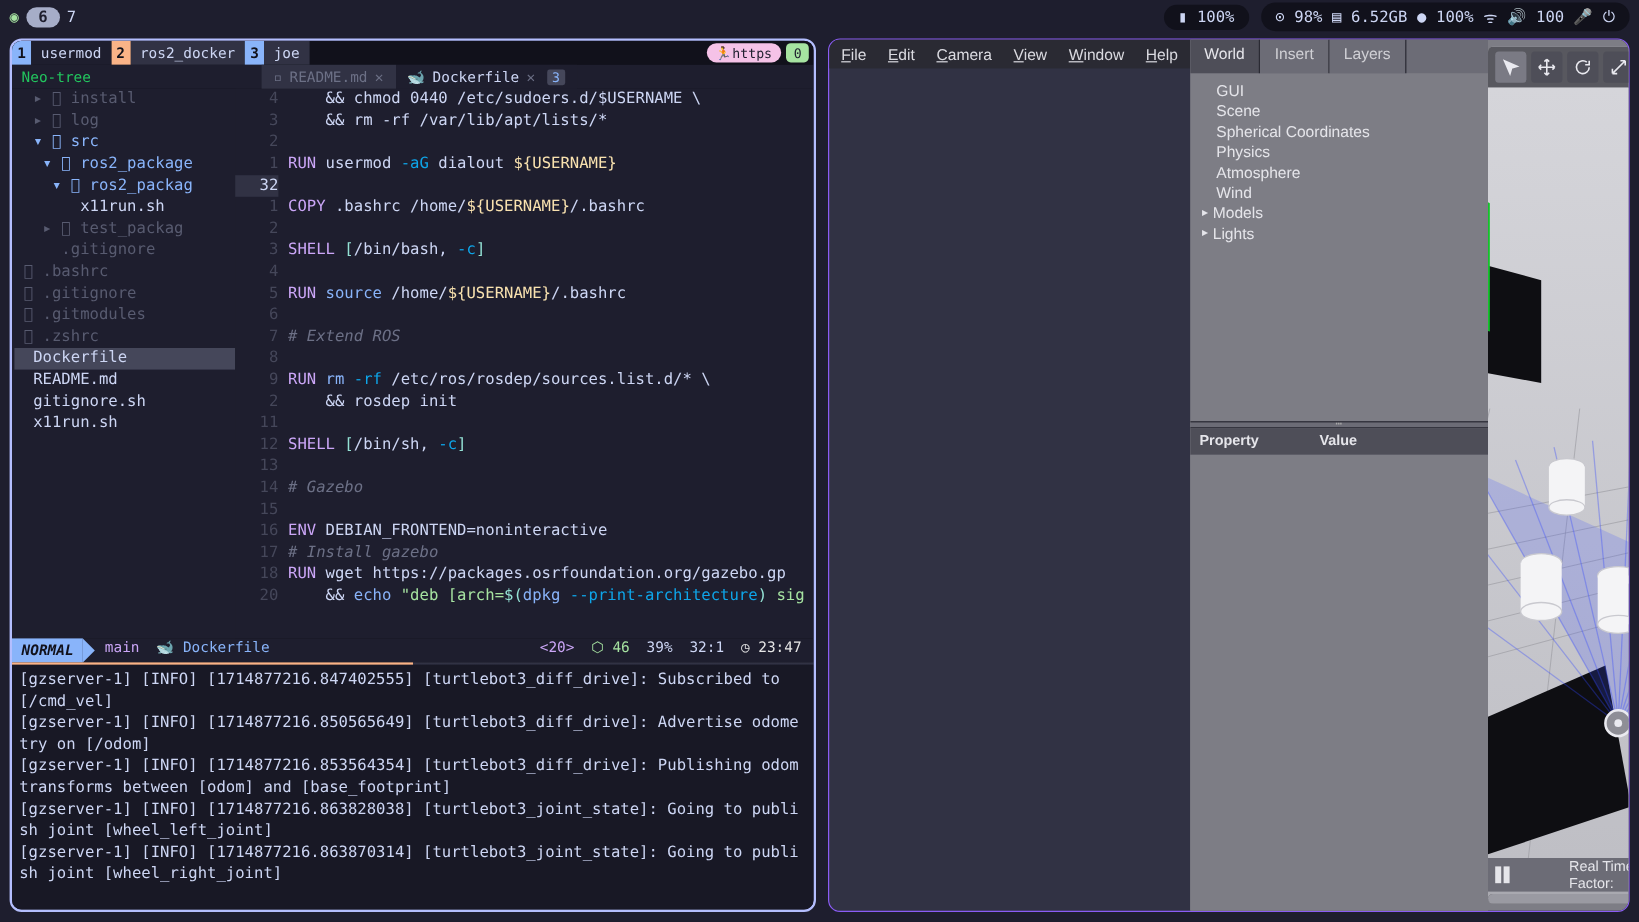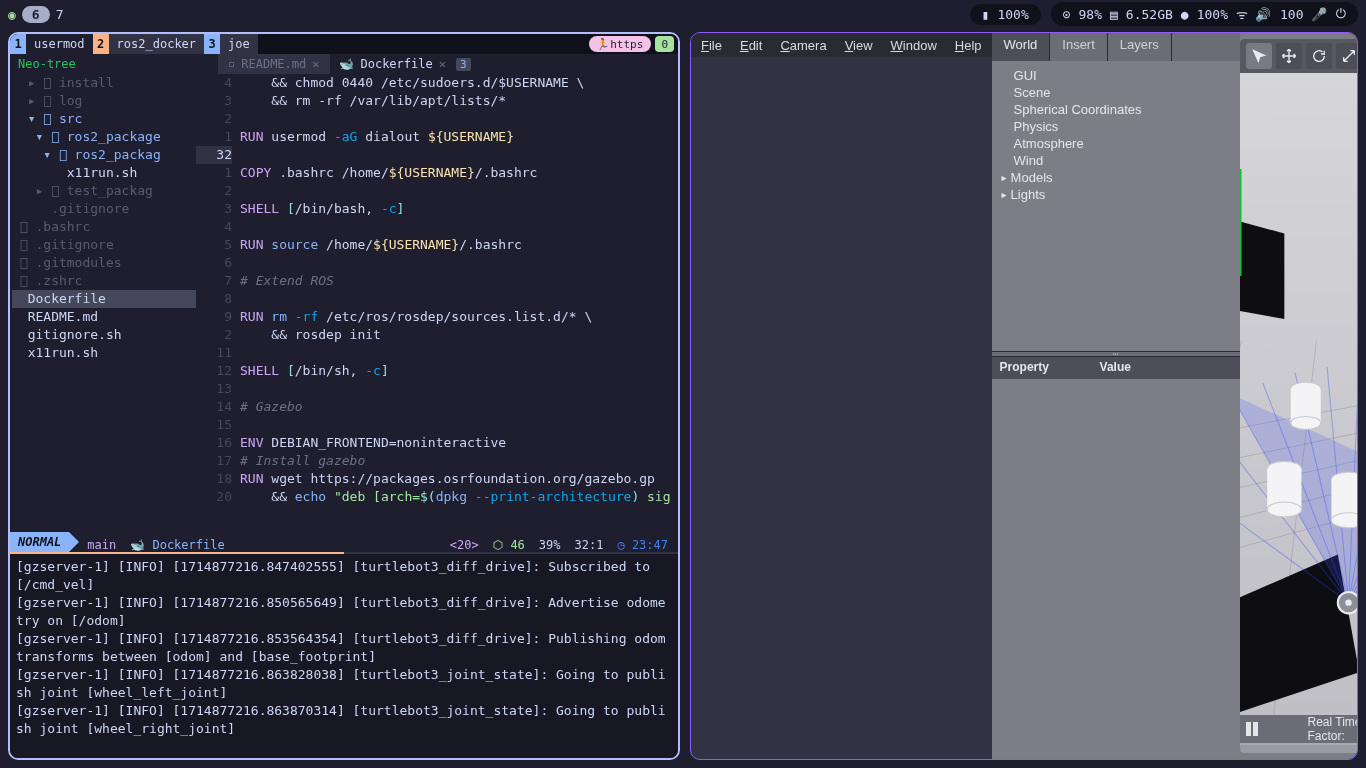--- a/index.html
+++ b/index.html
@@ -48,28 +48,28 @@
 .ft-row.file{color:#cdd6f4}
 .ft-row.dim{color:#585b70}
 
 .gutter{width:44px;text-align:right;color:#45475a;font-size:13px;line-height:18px;padding-right:8px;padding-top:0}
 .gutter .cur{color:#cdd6f4;background:#313244}
 .code{flex:1;font-size:13px;line-height:18px;overflow:hidden;white-space:pre}
 .code-line{height:18px}
 .kw{color:#cba6f7}.str{color:#a6e3a1}.cmt{color:#6c7086;font-style:italic}.flag{color:#0ea5e9}.fn{color:#89b4fa}.var{color:#f9e2af}.op{color:#94e2d5}.pl{color:#cdd6f4}
 
 
-.statusline{height:20px;display:flex;align-items:flex-end;font-size:12px;background:#1e1e2e}
+.statusline{height:20px;display:flex;align-items:flex-start;font-size:12px;background:#1e1e2e}
 .sl-mode{background:#89b4fa;color:#11111b;padding:0 8px;height:20px;display:flex;align-items:center;font-weight:bold;font-style:italic}
 .sl-tri{width:0;height:0;border-top:10px solid transparent;border-bottom:10px solid transparent;border-left:10px solid #89b4fa}
 .sl-branch{color:#cba6f7;padding:0 8px}
 .sl-file{color:#89b4fa;padding:0 6px}
 .sl-right{margin-left:auto;display:flex;align-items:center;gap:6px;padding-right:6px}
 .sl-chip{padding:0 4px}
-.sl-enc{color:#cba6f7}.sl-diag{color:#a6e3a1}.sl-pct{color:#cdd6f4}.sl-pos{color:#cdd6f4}.sl-time{color:#3b82f6}
+.sl-enc{color:#cba6f7}.sl-diag{color:#a6e3a1}.sl-pct{color:#cdd6f4}.sl-pos{color:#cdd6f4}.sl-time{color:#e5e5e5}
 
 .orange-strip{height:2px;background:linear-gradient(to right,#fab387 50%,#313244 50%)}
 
 
 .term{flex:0 0 204px;background:#181825;color:#cdd6f4;font-size:13px;line-height:18px;padding:4px 6px;overflow:hidden;white-space:pre-wrap;word-break:break-all}
 .term .inf{color:#cdd6f4}
 
 
 .gz-menu{height:24px;display:flex;align-items:center;gap:18px;padding:0 10px;color:#dadae0;background:#2a2a33;font-family:sans-serif;font-size:13px}
 .gz-menu span{cursor:default}

